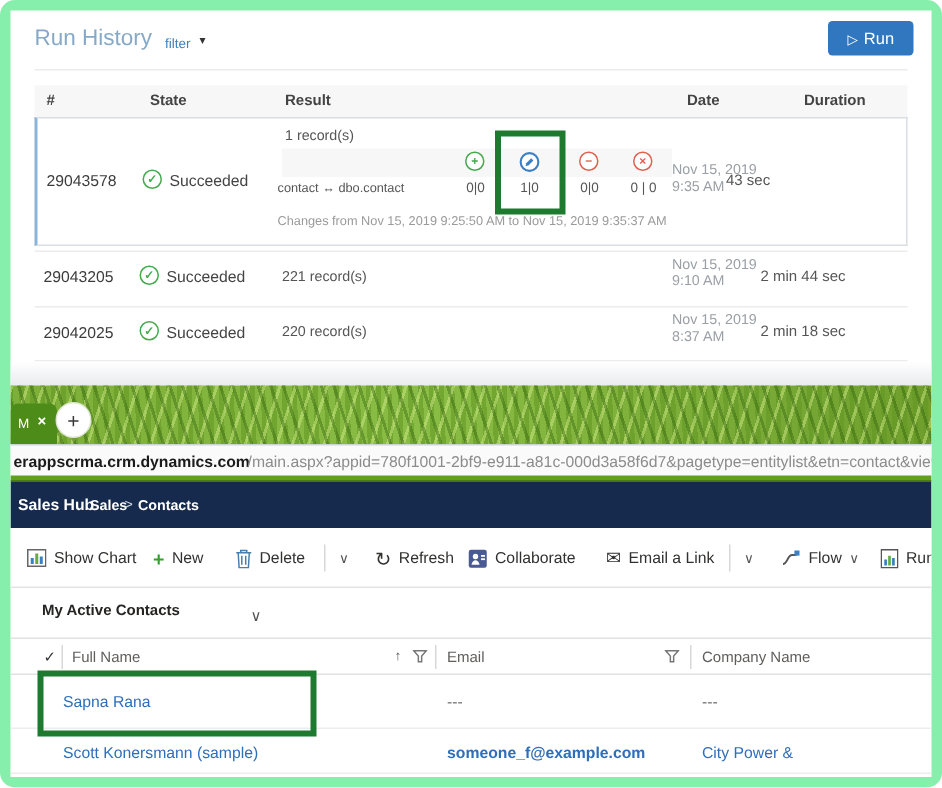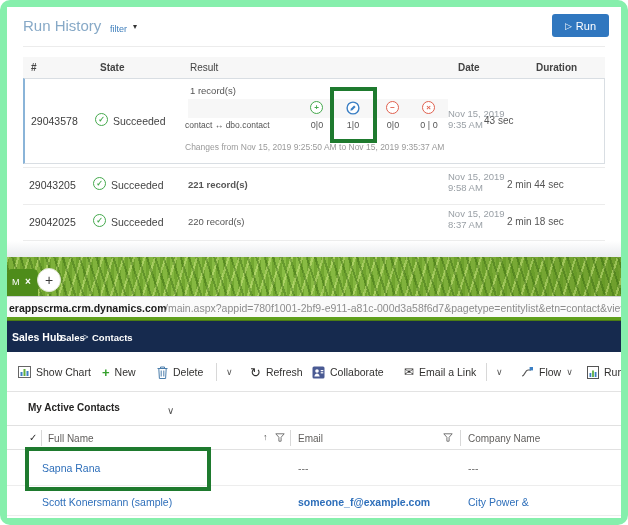--- a/index.html
+++ b/index.html
@@ -49,21 +49,21 @@
     <div class="abs" style="left:545px;top:7px;width:57px;height:23px;background:#3077bf;border-radius:3px;display:flex;align-items:center;justify-content:center;gap:4px;color:#fff;">
       <span style="font-size:9px;">▷</span>
       <span style="font-size:11px;">Run</span>
     </div>
 
     <div class="hdiv" style="left:16px;top:39px;width:582px;"></div>
 
     <div class="abs" style="left:16px;top:50px;width:582px;height:21px;background:#f7f7f7;border-bottom:1px solid #dcdfe3;">
       <span class="abs" style="left:8px;top:5px;font-size:10px;font-weight:700;color:#444;">#</span>
       <span class="abs" style="left:77px;top:5px;font-size:10px;font-weight:700;color:#444;">State</span>
-      <span class="abs" style="left:167px;top:5px;font-size:10px;font-weight:400;color:#444;">Result</span>
+      <span class="abs" style="left:167px;top:5px;font-size:10px;font-weight:700;color:#444;">Result</span>
       <span class="abs" style="left:435px;top:5px;font-size:10px;font-weight:700;color:#444;">Date</span>
       <span class="abs" style="left:513px;top:5px;font-size:10px;font-weight:700;color:#444;">Duration</span>
     </div>
 
     <div class="abs" style="left:16px;top:71px;width:582px;height:86px;background:#fff;border:1px solid #d9dee3;border-left:2px solid #8ab4d8;box-sizing:border-box;">
       <span class="rownum" style="left:6px;top:36px;">29043578</span>
       <span class="si" style="left:70px;top:34px;">✓</span>
       <span class="statelbl" style="left:88px;top:36px;">Succeeded</span>
 
       <span class="records" style="left:165px;top:6px;">1 record(s)</span>
@@ -93,23 +93,23 @@
       <span class="durcell" style="left:459px;top:36px;">43 sec</span>
     </div>
 
     <div class="greenbox" style="left:323px;top:80px;width:39px;height:48px;"></div>
 
     <div class="hdiv" style="left:16px;top:160px;width:582px;"></div>
     <div class="abs" style="left:0;top:160px;width:614px;height:37px;">
       <span class="rownum" style="left:22px;top:12px;">29043205</span>
       <span class="si" style="left:86px;top:10px;">✓</span>
       <span class="statelbl" style="left:104px;top:12px;">Succeeded</span>
-      <span class="records" style="left:181px;top:12px;font-weight:bold;">221 record(s)</span>
+      <span class="records" style="left:181px;top:12px;">221 record(s)</span>
       <span class="datecell" style="left:441px;top:5px;">Nov 15, 2019</span>
-      <span class="datecell" style="left:441px;top:16px;">9:58 AM</span>
+      <span class="datecell" style="left:441px;top:16px;">9:10 AM</span>
       <span class="durcell" style="left:500px;top:12px;">2 min 44 sec</span>
     </div>
 
     <div class="hdiv" style="left:16px;top:197px;width:582px;"></div>
     <div class="abs" style="left:0;top:197px;width:614px;height:36px;text-align:right;">
       <span class="rownum" style="left:22px;top:12px;">29042025</span>
       <span class="si" style="left:86px;top:10px;">✓</span>
       <span class="statelbl" style="left:104px;top:12px;">Succeeded</span>
       <span class="records" style="left:181px;top:12px;">220 record(s)</span>
       <span class="datecell" style="left:441px;top:5px;">Nov 15, 2019</span>

